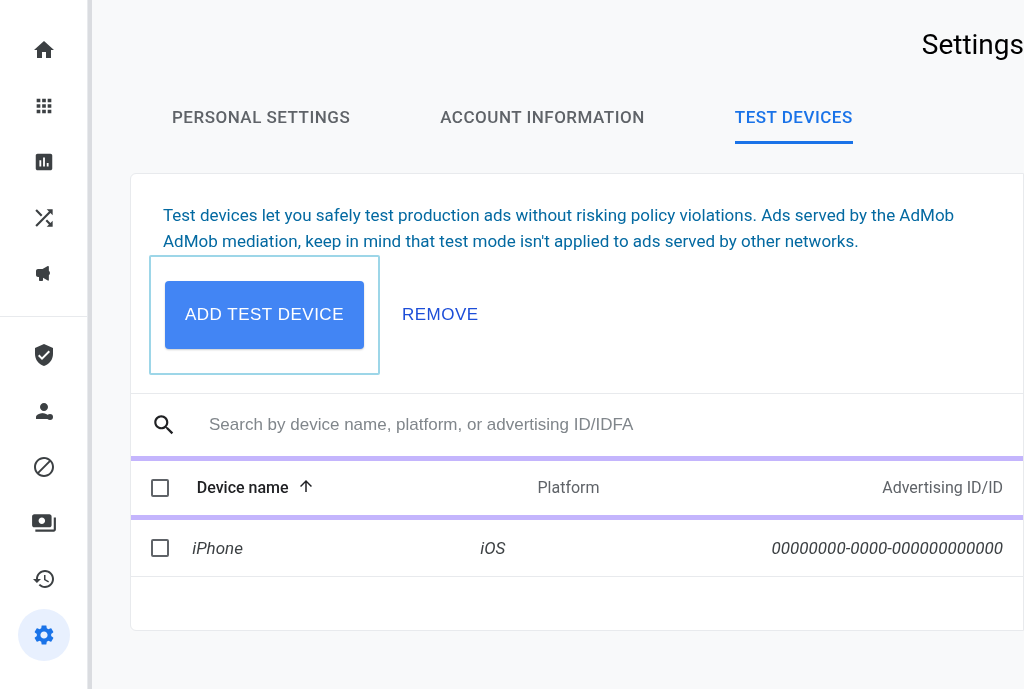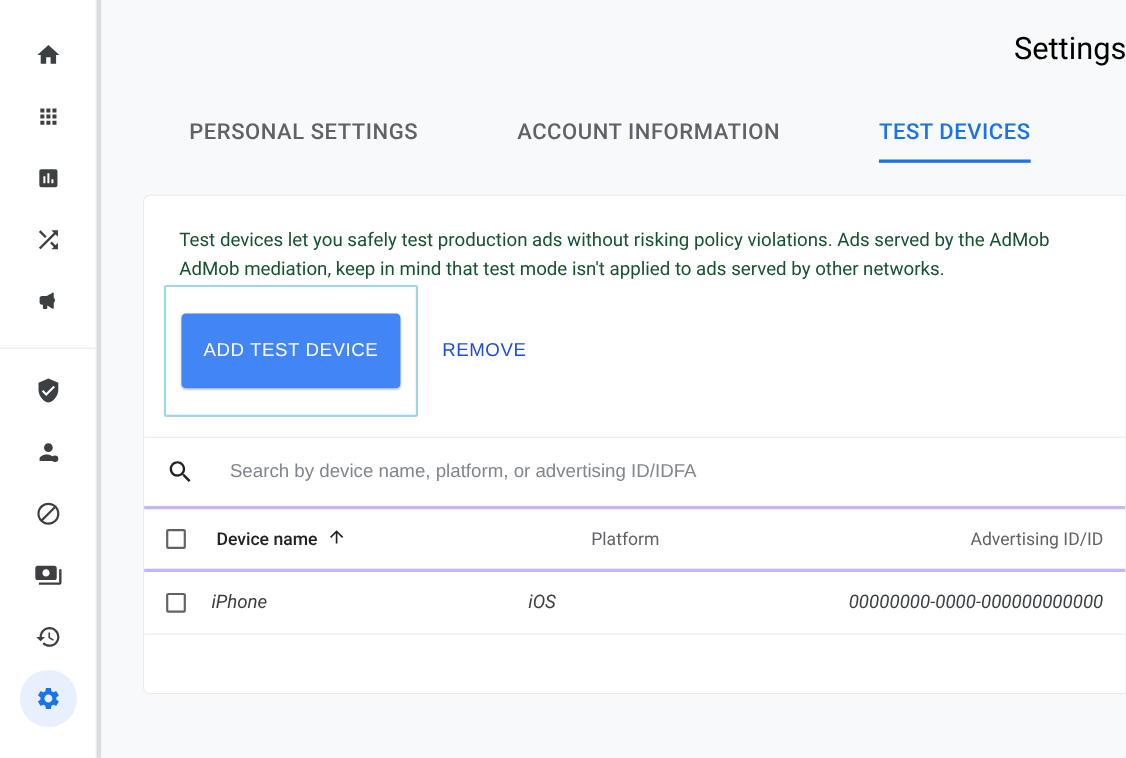--- a/index.html
+++ b/index.html
@@ -61,21 +61,21 @@
       margin-bottom: 32px;
       text-align: right;
     }
     .tabs {
       display: flex;
       gap: 90px;
       margin-left: 42px;
       border-bottom: 1px solid transparent;
     }
     .tab {
-      font-size: 20px;
+      font-size: 17px;
       font-weight: 500;
       letter-spacing: 0.5px;
       color: #5f6368;
       padding: 14px 0;
       cursor: pointer;
       border-bottom: 3px solid transparent;
       text-transform: uppercase;
     }
     .tab.active {
       color: #1a73e8;
@@ -85,21 +85,21 @@
       background: #fff;
       margin-top: 28px;
       border: 1px solid #e8eaed;
       border-radius: 6px 0 0 6px;
       overflow: hidden;
     }
     .description {
       padding: 28px 32px 0 32px;
       font-size: 17px;
       line-height: 1.55;
-      color: #14532d;
+      color: #0369a1;
     }
     .actions {
       padding: 0 18px 18px 18px;
       display: flex;
       align-items: center;
     }
     .highlight-box {
       border: 2px solid #9dd6e8;
       border-radius: 2px;
       padding: 24px 14px;
@@ -146,21 +146,21 @@
       color: #5f6368;
       outline: none;
       background: transparent;
     }
     .search-input::placeholder { color: #80868b; }
     .table { width: 100%; }
     .table-header, .table-row {
       display: flex;
       align-items: center;
       padding: 16px 20px;
-      border-top: 3px solid #c4b5fd;
+      border-top: 5px solid #c4b5fd;
       gap: 18px;
     }
     .table-header { font-size: 16px; color: #5f6368; }
     .table-row { font-size: 17px; color: #3c4043; padding-top: 18px; padding-bottom: 18px; font-style: italic; }
     .col-check { width: 28px; display: flex; align-items: center; }
     .col-name { width: 326px; display: flex; align-items: center; gap: 8px; }
     .col-platform { width: 330px; }
     .col-id { flex: 1; white-space: nowrap; }
     .table-header .col-name { font-weight: 500; color: #202124; }
     .checkbox {

